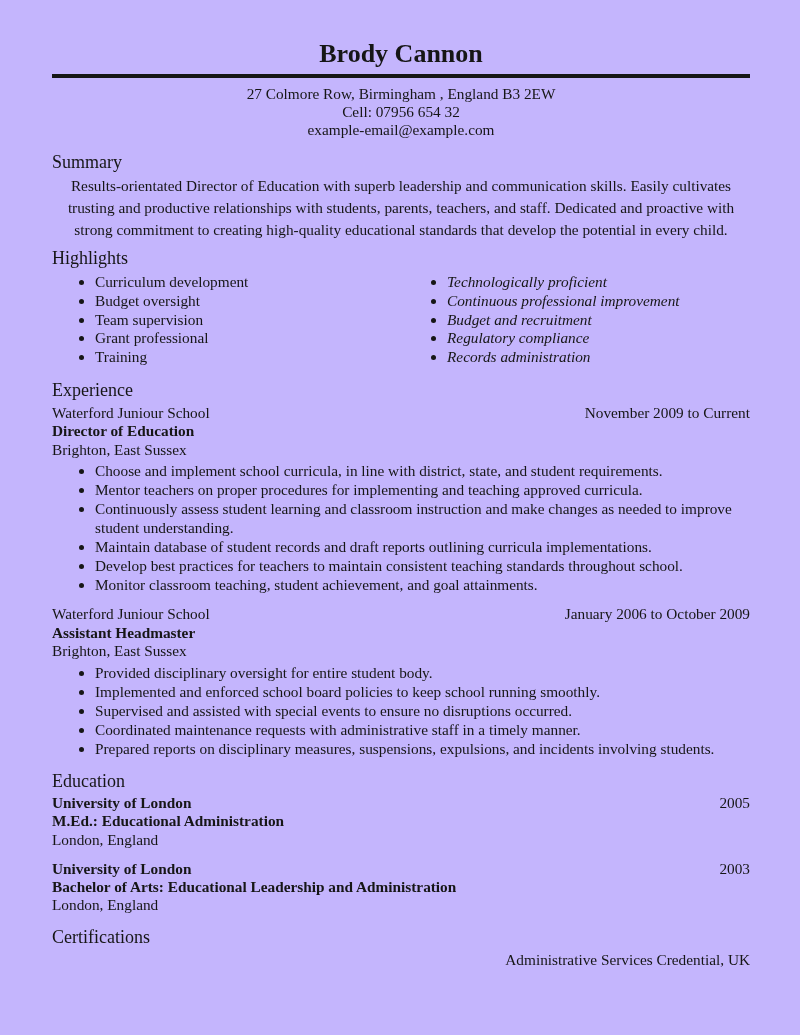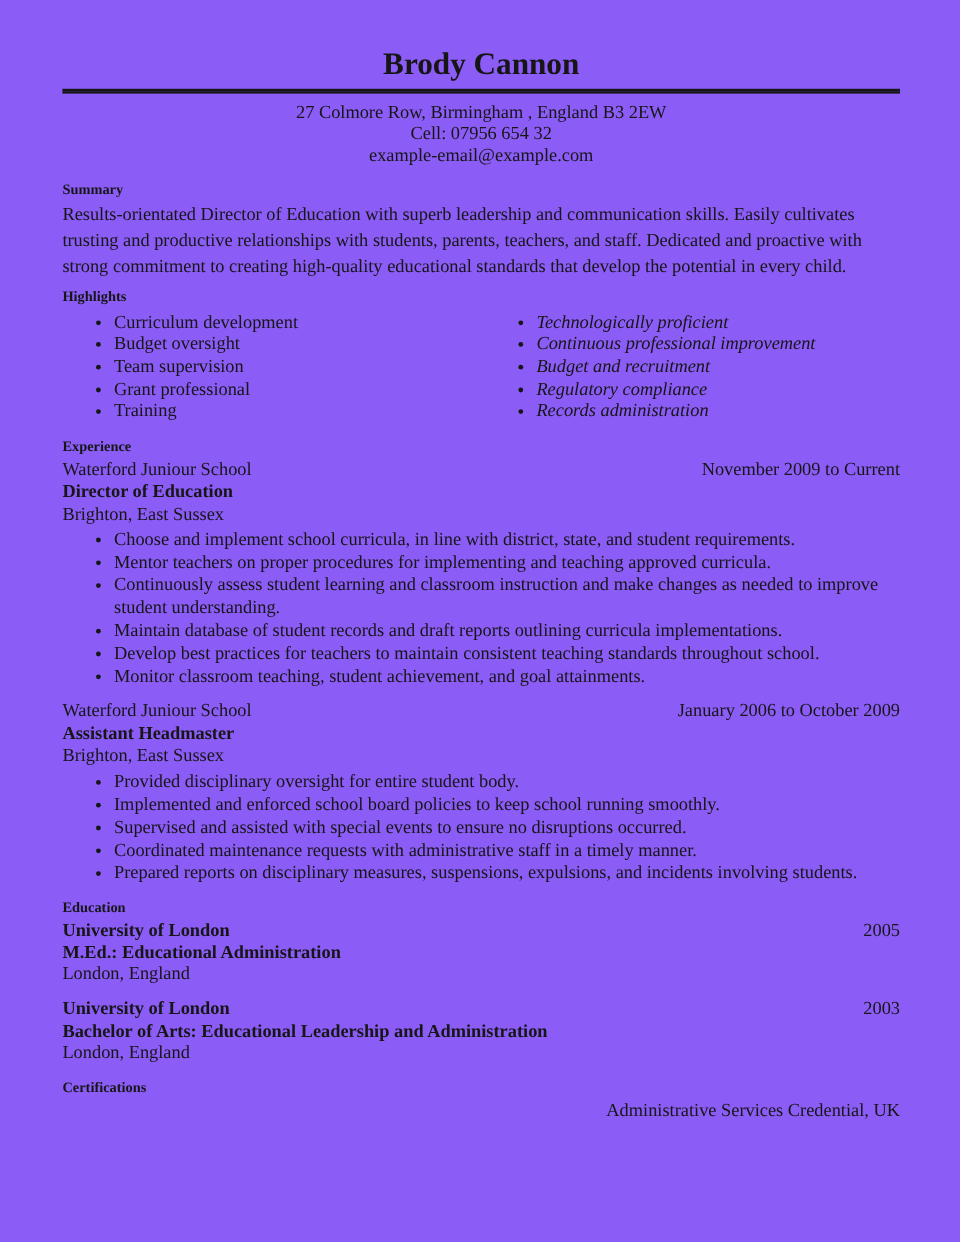--- a/index.html
+++ b/index.html
@@ -1,21 +1,21 @@
 <!DOCTYPE html>
 <html><head>
 <meta charset="utf-8">
 <style>
   * { box-sizing: border-box; }
   html, body { margin: 0; padding: 0; background: #ffffff; }
   .page {
     width: 800px;
     height: 1035px;
     margin: 0 auto;
-    background: #8b5cf6;
+    background: #c4b5fd;
     color: #161616;
     font-family: "Liberation Serif", "DejaVu Serif", serif;
     font-size: 15.3px;
     line-height: 1.25;
     padding: 40px 50px 0 52px;
     overflow: hidden;
   }
 
   
   .name {
@@ -29,28 +29,28 @@
     height: 3px;
     border-top: 2px solid #161616;
     border-bottom: 2px solid #161616;
     margin: 5px 0 7px;
   }
   .contact { text-align: center; line-height: 18px; }
   .contact div { margin: 0; }
 
   
   h2 {
-    font-size: 12px;
-    font-weight: 700;
+    font-size: 18px;
+    font-weight: 400;
     margin: 13px 0 3px;
     line-height: 1.15;
   }
   h2.tight { margin-top: 7px; }
 
-  .summary-text { margin: 0; line-height: 21.8px; }
+  .summary-text { margin: 0; line-height: 21.8px; text-align: center; }
 
   
   .hl-cols { display: flex; margin-top: 2px; align-items: flex-end; }
   .hl-col-left { width: 352px; }
   .hl-col-right { flex: 1; font-style: italic; }
 
   ul.bullets { margin: 2px 0 0; padding-left: 43px; list-style: disc; }
   ul.bullets li { line-height: 18.7px; }
 
   

